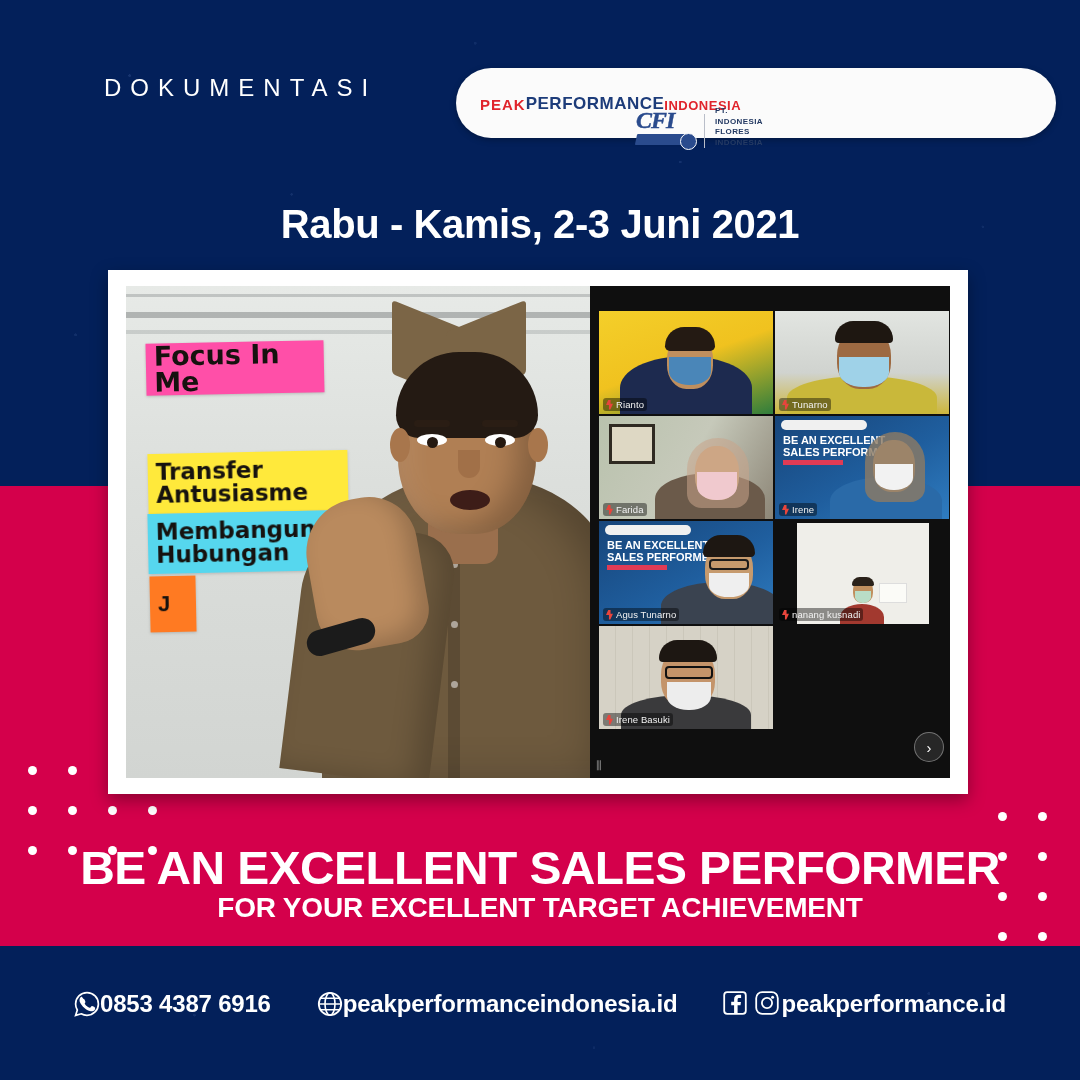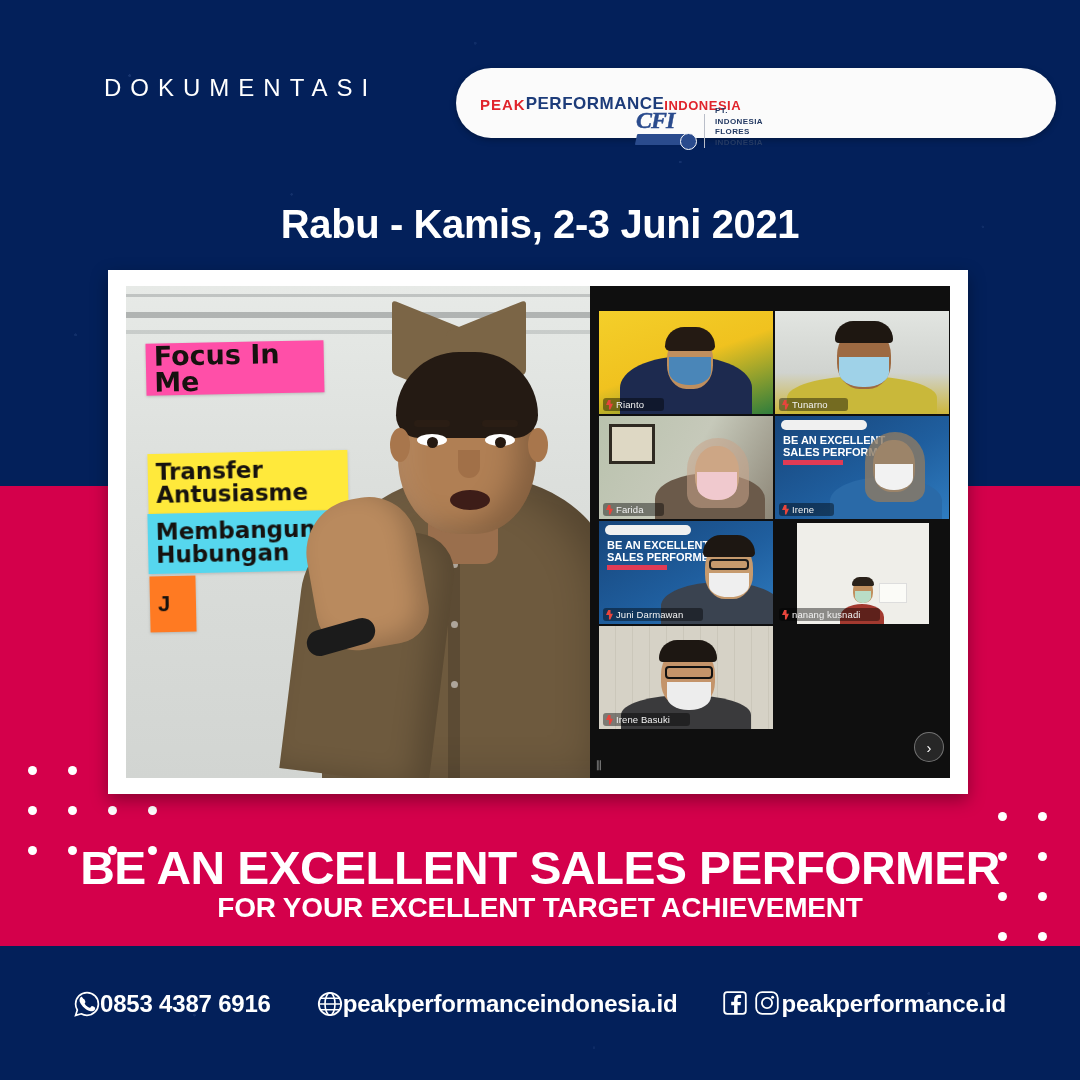--- a/index.html
+++ b/index.html
@@ -136,21 +136,21 @@
     box-shadow:inset -10px -8px 22px rgba(0,0,0,.2);}
   .p-watch{position:absolute;left:20px;top:316px;width:70px;height:26px;background:#1b1b1b;
     border-radius:14px;transform:rotate(-16deg);}
 
   
   .zoomside{position:relative;width:360px;height:492px;background:#0f0f0f;}
   .tiles{position:absolute;left:8px;top:24px;width:352px;display:grid;
     grid-template-columns:176px 176px;grid-auto-rows:105px;}
   .tile{position:relative;overflow:hidden;border:1px solid #0f0f0f;box-sizing:border-box;}
   .tname{position:absolute;left:4px;bottom:3px;display:flex;align-items:center;gap:3px;
-    background:rgba(0,0,0,.42);padding:1px 20px 1px 3px;border-radius:3px;}
+    background:rgba(0,0,0,.42);padding:1px 3px 1px 3px;border-radius:3px;}
   .tname span{color:#f2f2f2;font-size:9.5px;letter-spacing:.1px;white-space:nowrap;}
   .micon{width:7px;height:10px;flex:none;background:#e8453c;
     clip-path:polygon(35% 0,65% 0,65% 42%,100% 42%,62% 100%,42% 100%,42% 55%,0 55%);}
   .face{position:absolute;border-radius:46% 46% 42% 42%;}
   .mask{position:absolute;border-radius:0 0 48% 48%;}
   .shoulders{position:absolute;left:50%;transform:translateX(-50%);bottom:-6px;
     border-radius:50% 50% 0 0;}
   .nextbtn{position:absolute;right:6px;bottom:16px;width:28px;height:28px;border-radius:50%;
     background:rgba(45,45,45,.82);display:flex;align-items:center;justify-content:center;
     color:#fff;font-size:15px;line-height:1;border:1px solid rgba(255,255,255,.35);}
@@ -346,21 +346,21 @@
               <div>SALES PERFORMER</div>
             </div>
             <div style="position:absolute;left:8px;top:44px;width:60px;height:5px;background:#e03b55;"></div>
             <div class="shoulders" style="left:70%;width:120px;height:48px;background:#3a4350;"></div>
             <div class="face" style="left:106px;top:20px;width:48px;height:58px;background:#c69a6d;"></div>
             <div style="position:absolute;left:104px;top:14px;width:52px;height:22px;background:#1d1712;border-radius:26px 26px 6px 6px;"></div>
             <div style="position:absolute;left:110px;top:38px;width:40px;height:11px;border:2px solid #1a1a1a;border-radius:4px;box-sizing:border-box;"></div>
             <div class="mask" style="left:110px;top:52px;width:40px;height:24px;background:#efefef;"></div>
             <div class="tname">
               <i class="micon"></i>
-              <span>Juni Darmawan</span>
+              <span>Agus Tunarno</span>
             </div>
           </div>
 
           <div class="tile">
             <div class="zbg" style="background:#0f0f0f;"></div>
             <div style="position:absolute;left:22px;top:2px;width:132px;height:101px;background:#efeee9;"></div>
             <div class="shoulders" style="left:50%;width:44px;height:26px;background:#a2392f;"></div>
             <div class="face" style="left:78px;top:58px;width:20px;height:24px;background:#c08f5e;"></div>
             <div style="position:absolute;left:77px;top:56px;width:22px;height:9px;background:#2a2119;border-radius:11px 11px 2px 2px;"></div>
             <div class="mask" style="left:80px;top:70px;width:16px;height:12px;background:#b9ddc6;"></div>

